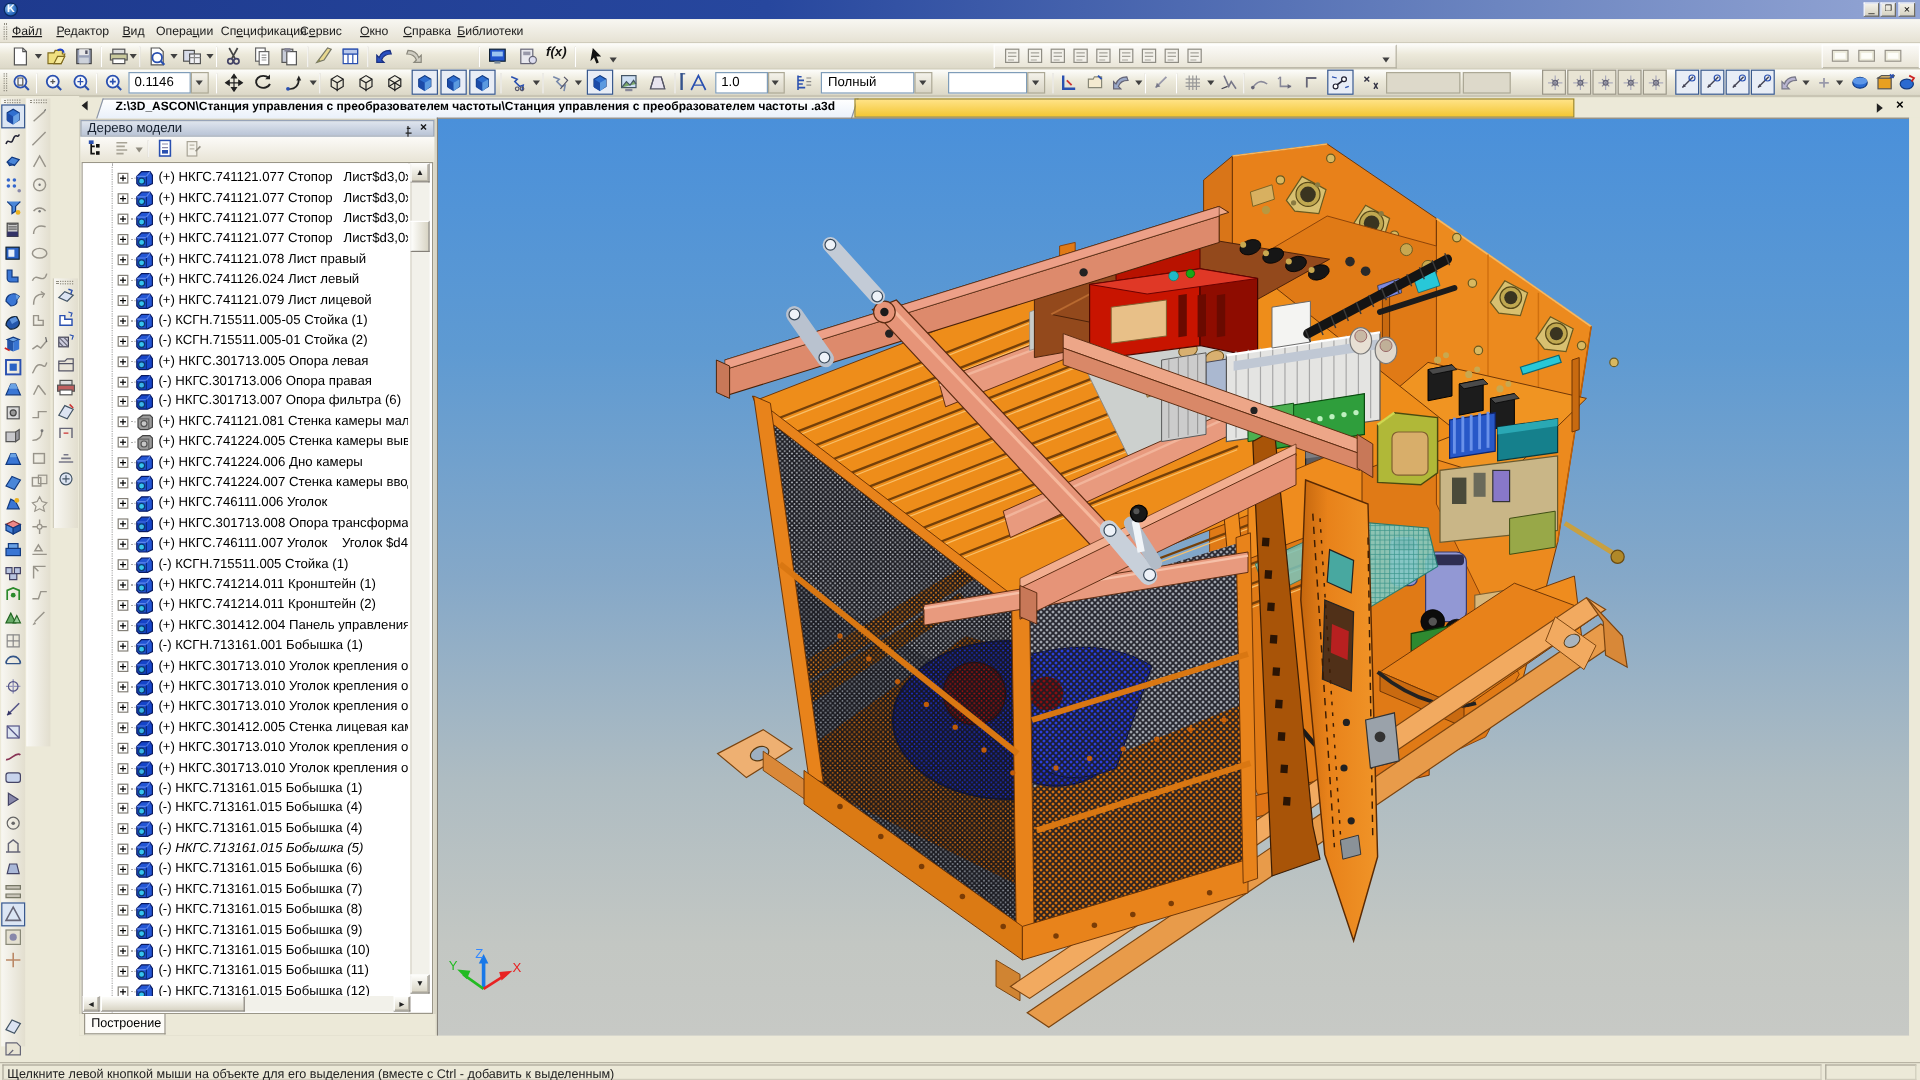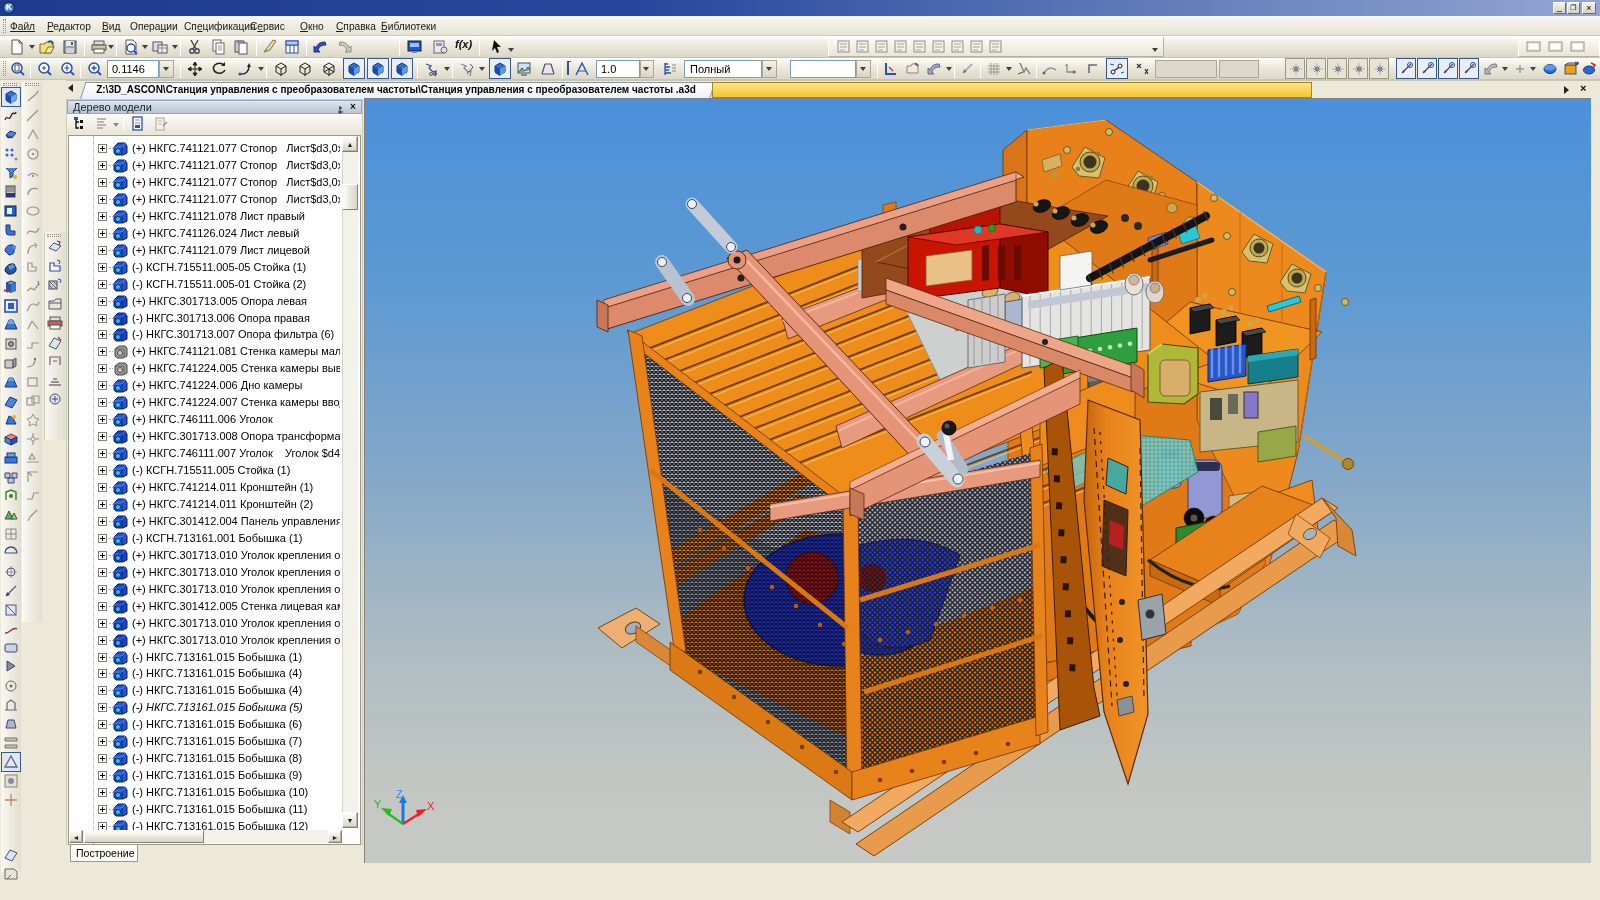--- a/index.html
+++ b/index.html
@@ -1488,20 +1488,24 @@
     <div class="abs" style="left:342px;top:136px;width:16px;height:692px;background:#f2f1ea;box-shadow:inset 1px 0 0 #d6d3c6;"></div>
     <div class="abs" style="left:342px;top:136px;width:16px;height:16px;background:linear-gradient(#fdfdfa,#d8d4c4);border:1px solid #fff;border-right-color:#848078;border-bottom-color:#848078;box-shadow:inset -1px -1px 0 #b8b4a6;font-size:7px;text-align:center;line-height:16px;color:#222;">▲</div>
     <div class="abs" style="left:342px;top:184px;width:16px;height:26px;background:linear-gradient(90deg,#fdfdfa,#d8d4c4);border:1px solid #fff;border-right-color:#848078;border-bottom-color:#848078;"></div>
     <div class="abs" style="left:342px;top:812px;width:16px;height:16px;background:linear-gradient(#fdfdfa,#d8d4c4);border:1px solid #fff;border-right-color:#848078;border-bottom-color:#848078;box-shadow:inset -1px -1px 0 #b8b4a6;font-size:7px;text-align:center;line-height:16px;color:#222;">▼</div>
     <div class="abs" style="left:69px;top:830px;width:273px;height:13px;background:#f2f1ea;"></div>
     <div class="abs" style="left:69px;top:830px;width:14px;height:13px;background:linear-gradient(#fdfdfa,#d8d4c4);border:1px solid #fff;border-right-color:#848078;border-bottom-color:#848078;box-shadow:inset -1px -1px 0 #b8b4a6;font-size:7px;text-align:center;line-height:13px;color:#222;">◄</div>
     <div class="abs" style="left:84px;top:830px;width:120px;height:13px;background:linear-gradient(#fdfdfa,#d8d4c4);border:1px solid #fff;border-right-color:#848078;border-bottom-color:#848078;"></div>
     <div class="abs" style="left:328px;top:830px;width:14px;height:13px;background:linear-gradient(#fdfdfa,#d8d4c4);border:1px solid #fff;border-right-color:#848078;border-bottom-color:#848078;box-shadow:inset -1px -1px 0 #b8b4a6;font-size:7px;text-align:center;line-height:13px;color:#222;">►</div>
 <div class="abs" style="left:66px;top:845px;width:297px;height:18px;background:#ece9d8;">
  <div class="abs" style="left:4px;top:0;width:68px;height:17px;background:#fdfcf8;border:1px solid #9a9688;border-top:none;font-size:10.5px;color:#000;padding:2px 0 0 5px;">Построение</div>
+</div>
+<div class="abs" style="left:0;top:885px;width:1600px;height:15px;background:#ece9d8;border-top:1px solid #b8b4a4;">
+ <div class="abs" style="left:2px;top:1px;width:1516px;height:13px;border:1px solid #d0ccbc;border-top-color:#a8a496;border-left-color:#a8a496;font-size:10.5px;color:#222;padding:1px 0 0 3px;">Щелкните левой кнопкой мыши на объекте для его выделения (вместе с Ctrl - добавить к выделенным)</div>
+ <div class="abs" style="left:1521px;top:1px;width:76px;height:13px;border:1px solid #d0ccbc;border-top-color:#a8a496;border-left-color:#a8a496;"></div>
 </div>
 <div class="abs" style="left:364px;top:98px;width:1227px;height:765px;background:linear-gradient(#4a90da,#5e9ad2 25%,#85a8c8 50%,#aebcc2 72%,#c3c7c3 90%,#c7c9c5);border-left:1px solid #848078;border-top:1px solid #848078;"></div>
     <div class="abs" style="left:1591px;top:98px;width:9px;height:765px;background:#ece9d8;"></div>
     <div class="abs" style="left:364px;top:98px;width:1227px;height:765px;overflow:hidden;">
       <svg width="1227" height="765" viewBox="364 98 1227 765" style="position:absolute;left:0;top:0;">
         <defs>
 <pattern id="msh" width="4" height="4" patternUnits="userSpaceOnUse">
  <path d="M0,0 L4,4 M4,0 L0,4" stroke="#14141a" stroke-width="1.55" opacity="0.95"></path>
 </pattern>
 <pattern id="msh2" width="5" height="5" patternUnits="userSpaceOnUse">

